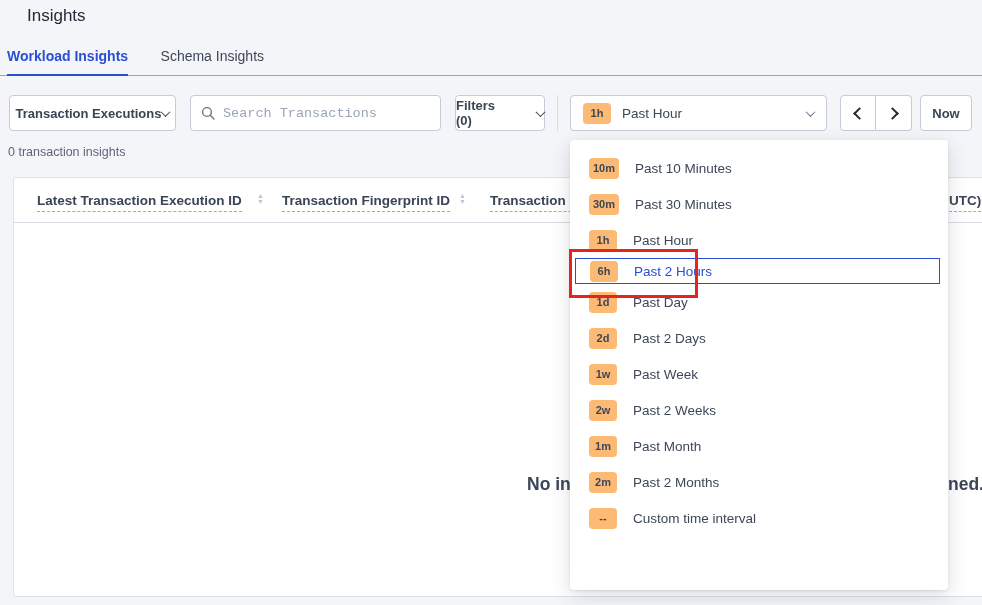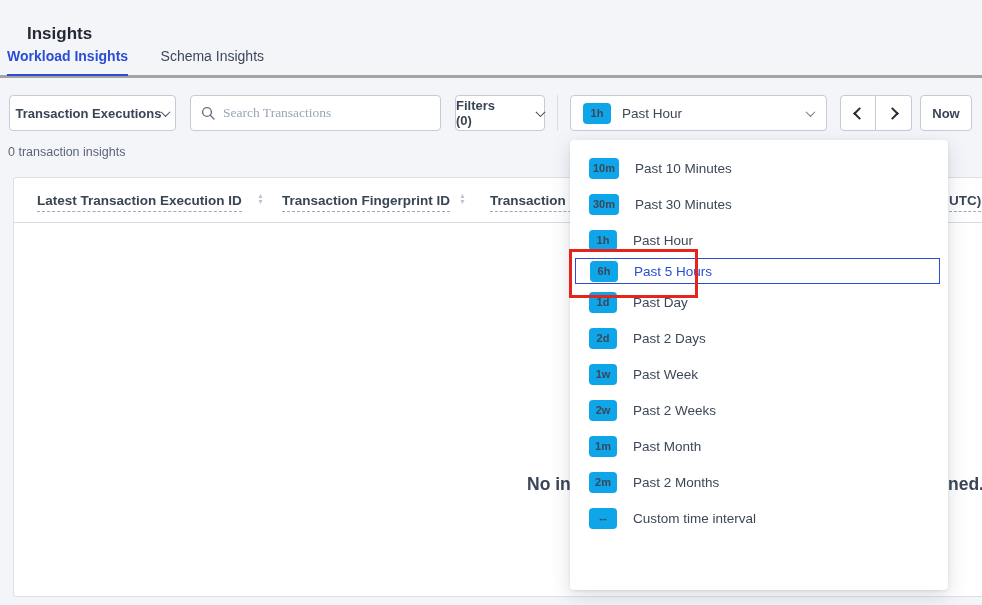--- a/index.html
+++ b/index.html
@@ -8,26 +8,26 @@
     font-family: "Liberation Sans", sans-serif;
     background: #f4f5f9;
     color: #3c4758;
     position: relative;
     overflow: hidden;
   }
   .page { position: relative; width: 982px; height: 605px; }
 
   
   .page-title {
-    position: absolute; left: 27px; top: 24px;
-    font-size: 17px; font-weight: bold; color: #242a35;
+    position: absolute; left: 27px; top: 6px;
+    font-size: 17px; font-weight: normal; color: #242a35;
   }
   .tabbar {
     position: absolute; left: 0; top: 44px; width: 982px;
-    border-bottom: 3px solid #a3a3a3;
+    border-bottom: 1px solid #a3a3a3;
     padding-left: 7px;
   }
   .tab {
     display: inline-block; font-size: 14px; color: #3c4758;
     padding: 4px 0 10px 0; margin-right: 28px; cursor: pointer;
     border-bottom: 2px solid transparent; margin-bottom: -1px;
   }
   .tab.active { color: #2a4dd4; font-weight: bold; border-bottom-color: #2a4dd4; }
 
   
@@ -38,34 +38,34 @@
     font-size: 13px; font-weight: bold; color: #394455; cursor: pointer;
   }
   .btn-type { width: 167px; gap: 1px; }
   .search-box {
     margin-left: 14px; width: 251px; height: 36px; background: #fff;
     border: 1px solid #c6cbd9; border-radius: 4px;
     display: flex; align-items: center; padding: 0 10px; gap: 8px;
   }
   .search-box input {
     border: none; outline: none; flex: 1; font-size: 13.5px;
-    font-family: Liberation Serif, serif; color: #1d4ed8; background: transparent;
+    font-family: Liberation Mono, monospace; color: #1d4ed8; background: transparent;
   }
   .search-box input::placeholder { color: #9aa5b8; }
   .btn-filters { margin-left: 14px; width: 90px; gap: 24px; }
   .v-divider { margin-left: 12px; width: 1px; height: 36px; background: #d8dbe4; }
   .time-trigger {
     margin-left: 12px; width: 257px; height: 36px; background: #fff;
     border: 1px solid #c6cbd9; border-radius: 4px;
     display: flex; align-items: center; padding: 0 12px; cursor: pointer;
   }
   .time-trigger .mini-badge { margin-right: 11px; }
   .time-trigger .t-label { font-size: 13.5px; color: #3c4758; flex: 1; font-weight: normal; }
   .mini-badge {
-    min-width: 28px; height: 21px; padding: 0 4px; background: #0ea5e9; border-radius: 4px;
+    min-width: 28px; height: 21px; padding: 0 4px; background: #fdba74; border-radius: 4px;
     display: inline-flex; align-items: center; justify-content: center;
     font-size: 11px; font-weight: bold; color: #3c4758;
   }
   .chev-down {
     width: 7px; height: 7px; border-right: 1.6px solid #3c4758; border-bottom: 1.6px solid #3c4758;
     transform: rotate(45deg) translate(-1px,-1px); display: inline-block;
   }
   .chev-down.gray { border-color: #6a7486; }
   .arrow-group { margin-left: 13px; display: flex; height: 36px; }
   .arrow-btn {
@@ -229,21 +229,21 @@
     <div class="dd-item">
       <span class="mini-badge">30m</span>
       <span class="dd-label">Past 30 Minutes</span>
     </div>
     <div class="dd-item">
       <span class="mini-badge">1h</span>
       <span class="dd-label">Past Hour</span>
     </div>
     <div class="dd-item selected">
       <span class="mini-badge">6h</span>
-      <span class="dd-label">Past 5 Hours</span>
+      <span class="dd-label">Past 2 Hours</span>
     </div>
     <div class="dd-item">
       <span class="mini-badge">1d</span>
       <span class="dd-label">Past Day</span>
     </div>
     <div class="dd-item">
       <span class="mini-badge">2d</span>
       <span class="dd-label">Past 2 Days</span>
     </div>
     <div class="dd-item">

